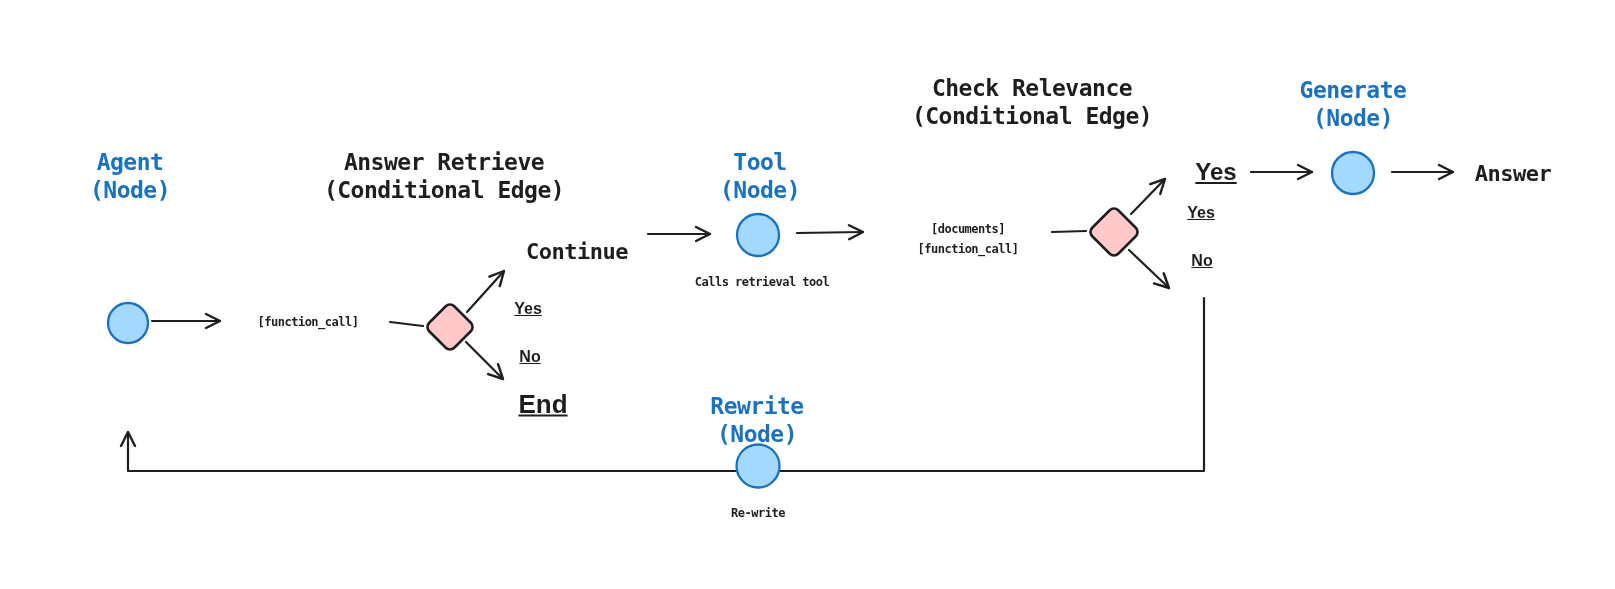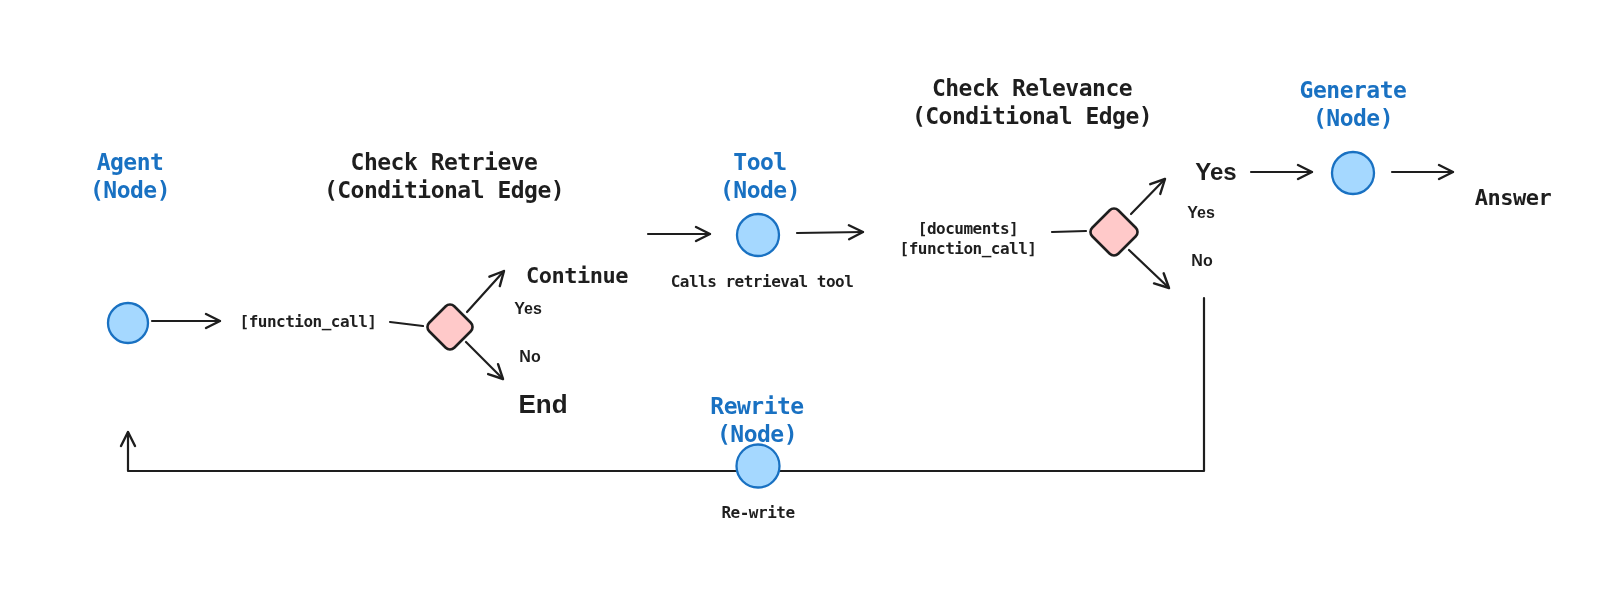--- a/index.html
+++ b/index.html
@@ -21,25 +21,25 @@
   }
   .layer{position:absolute;left:0;top:0;}
   .lbl{
     position:absolute;
     transform:translate(-50%,-50%);
     white-space:pre-line;
     text-align:center;
     color:var(--text-dark);
   }
   .mono{font-family:"DejaVu Sans Mono",monospace;}
-  .sans{font-family:"Liberation Sans",sans-serif;}
+  .sans{font-family:"Liberation Sans",sans-serif;text-decoration:underline;}
   .title{font-size:23px;font-weight:700;line-height:28px;letter-spacing:-0.5px;}
   .blue{color:var(--title-blue);}
-  .big{font-size:22px;font-weight:700;letter-spacing:-0.5px;margin-top:24px;}
-  .small{font-size:16px;font-weight:700;line-height:20px;letter-spacing:-0.5px;}
+  .big{font-size:22px;font-weight:700;letter-spacing:-0.5px;}
+  .small{font-size:12px;font-weight:700;line-height:20px;letter-spacing:-0.5px;}
   .sans-small{font-size:16px;font-weight:600;}
   .sans-end{font-size:26px;font-weight:600;text-align:right;}
   .sans-yes{font-size:24px;font-weight:600;}
   .node-circle{fill:var(--node-fill);stroke:var(--node-stroke);stroke-width:2.3px;}
   .diamond{fill:var(--diamond-fill);stroke:var(--edge-color);stroke-width:2.6px;}
   .edge{stroke:var(--edge-color);stroke-width:2.2px;fill:none;stroke-linecap:round;stroke-linejoin:round;}
   .arrowhead-path{stroke:var(--edge-color);stroke-width:2.4px;fill:none;stroke-linecap:round;stroke-linejoin:round;}
 </style>
 </head>
 <body>
@@ -72,21 +72,21 @@
     <rect class="diamond" x="1095.6" y="213.6" width="36.8" height="36.8" rx="6" transform="rotate(45 1114 232)"></rect>
 
     <circle class="node-circle" cx="128" cy="323" r="20"></circle>
     <circle class="node-circle" cx="758" cy="235" r="21"></circle>
     <circle class="node-circle" cx="1353" cy="173" r="21"></circle>
     <circle class="node-circle" cx="758" cy="466" r="21.5"></circle>
   </svg>
 
   <div class="lbl mono title blue" style="left:130px;top:176px">Agent
 (Node)</div>
-  <div class="lbl mono title" style="left:444px;top:176px">Check Retrieve
+  <div class="lbl mono title" style="left:444px;top:176px">Answer Retrieve
 (Conditional Edge)</div>
   <div class="lbl mono title blue" style="left:760px;top:176px">Tool
 (Node)</div>
   <div class="lbl mono title" style="left:1032px;top:102px">Check Relevance
 (Conditional Edge)</div>
   <div class="lbl mono title blue" style="left:1353px;top:104px">Generate
 (Node)</div>
   <div class="lbl mono title blue" style="left:757px;top:420px">Rewrite
 (Node)</div>
 

